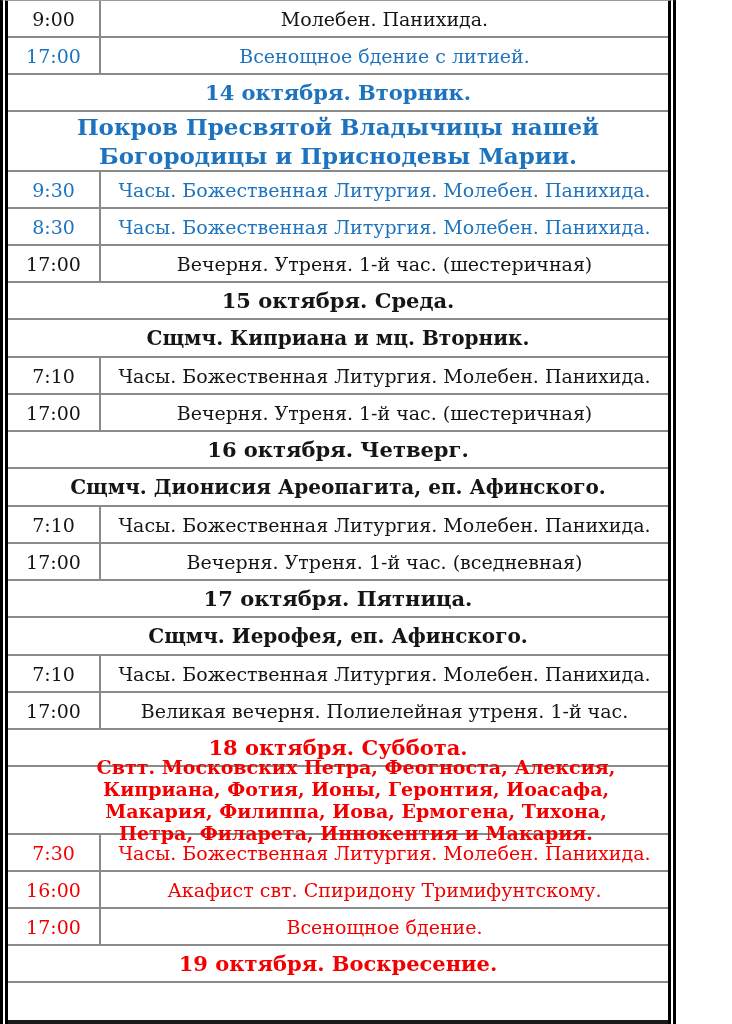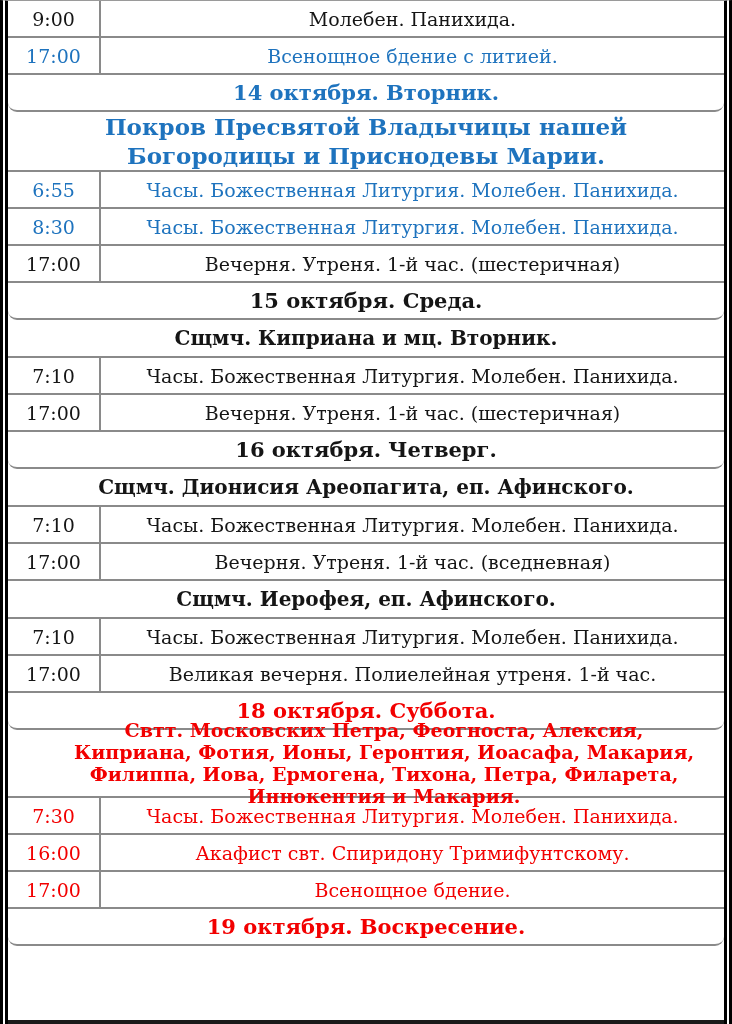--- a/index.html
+++ b/index.html
@@ -1,17 +1,17 @@
 <!DOCTYPE html>
 <html style="--black: #151515; --blue: #1e73be; --red: #f20000; --grid: #8a8a8a;"><head>
 <meta charset="utf-8">
 <style>
   html, body { margin: 0; padding: 0; background: #ffffff; }
   .page {
-    width: 732px;
+    width: 676px;
     height: 1024px;
     overflow: hidden;
     background: #a3a3a3;
     font-family: "DejaVu Serif", serif;
   }
   .table {
     height: 100%;
     box-sizing: border-box;
     border-left: 8px double #000;
     border-right: 8px double #000;
@@ -50,21 +50,21 @@
   .cell-full {
     flex: 1;
     display: flex;
     align-items: center;
     justify-content: center;
     text-align: center;
     font-weight: 700;
     padding: 0 8px;
   }
   .row-service { height: 37px; }
-  .row-date { height: 37px; border-radius: 9px; }
+  .row-date { height: 37px; }
   .row-date .cell-full { font-size: 21px; }
   .row-feast { height: 38px; }
   .row-feast .cell-full { font-size: 20px; }
   .row-feast.lines-2 { height: 60px; }
   .row-feast.lines-2 .cell-full { font-size: 23px; line-height: 29px; padding: 0 20px; }
   .row-feast.lines-3 { height: 68px; padding-left: 36px; }
   .row-feast.lines-3 .cell-full { font-size: 19px; line-height: 22px; padding: 0 28px; }
   .c-black { color: var(--black, #151515); }
   .c-blue  { color: var(--blue, #1e73be); }
   .c-red   { color: var(--red, #f20000); }
@@ -84,21 +84,21 @@
     <div class="cell-time">17:00</div>
     <div class="cell-text">Всенощное бдение с литией.</div>
   </div>
         <div class="row row-date c-blue">
     <div class="cell-full">14 октября. Вторник.</div>
   </div>
         <div class="row row-feast lines-2 c-blue">
     <div class="cell-full">Покров Пресвятой Владычицы нашей Богородицы и Приснодевы Марии.</div>
   </div>
         <div class="row row-service c-blue">
-    <div class="cell-time">6:55</div>
+    <div class="cell-time">9:30</div>
     <div class="cell-text">Часы. Божественная Литургия. Молебен. Панихида.</div>
   </div>
         <div class="row row-service c-blue">
     <div class="cell-time">8:30</div>
     <div class="cell-text">Часы. Божественная Литургия. Молебен. Панихида.</div>
   </div>
         <div class="row row-service c-black">
     <div class="cell-time">17:00</div>
     <div class="cell-text">Вечерня. Утреня. 1-й час. (шестеричная)</div>
   </div>
@@ -122,20 +122,23 @@
         <div class="row row-feast lines-1 c-black">
     <div class="cell-full">Сщмч. Дионисия Ареопагита, еп. Афинского.</div>
   </div>
         <div class="row row-service c-black">
     <div class="cell-time">7:10</div>
     <div class="cell-text">Часы. Божественная Литургия. Молебен. Панихида.</div>
   </div>
         <div class="row row-service c-black">
     <div class="cell-time">17:00</div>
     <div class="cell-text">Вечерня. Утреня. 1-й час. (вседневная)</div>
+  </div>
+        <div class="row row-date c-black">
+    <div class="cell-full">17 октября. Пятница.</div>
   </div>
         <div class="row row-feast lines-1 c-black">
     <div class="cell-full">Сщмч. Иерофея, еп. Афинского.</div>
   </div>
         <div class="row row-service c-black">
     <div class="cell-time">7:10</div>
     <div class="cell-text">Часы. Божественная Литургия. Молебен. Панихида.</div>
   </div>
         <div class="row row-service c-black">
     <div class="cell-time">17:00</div>

